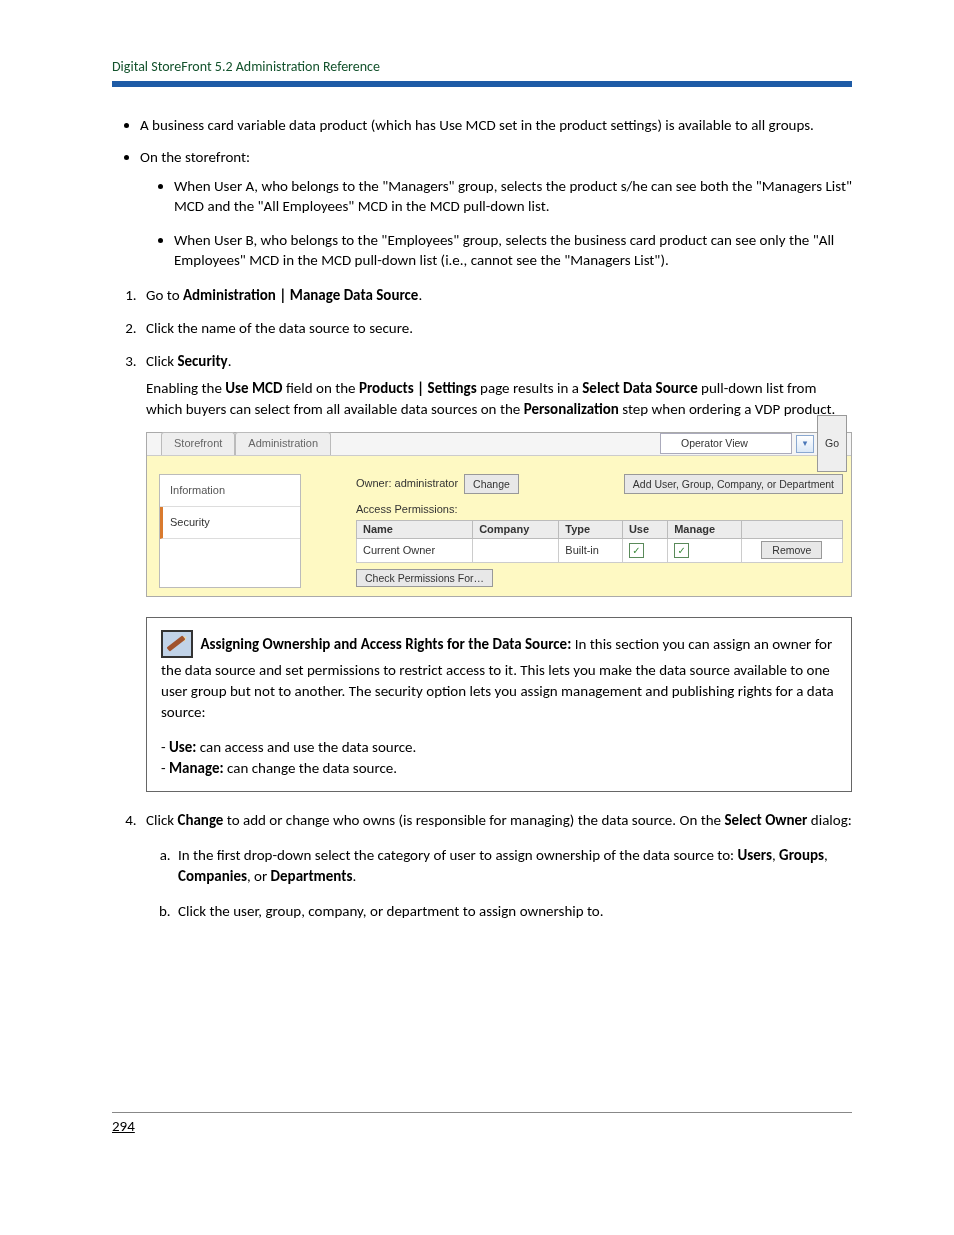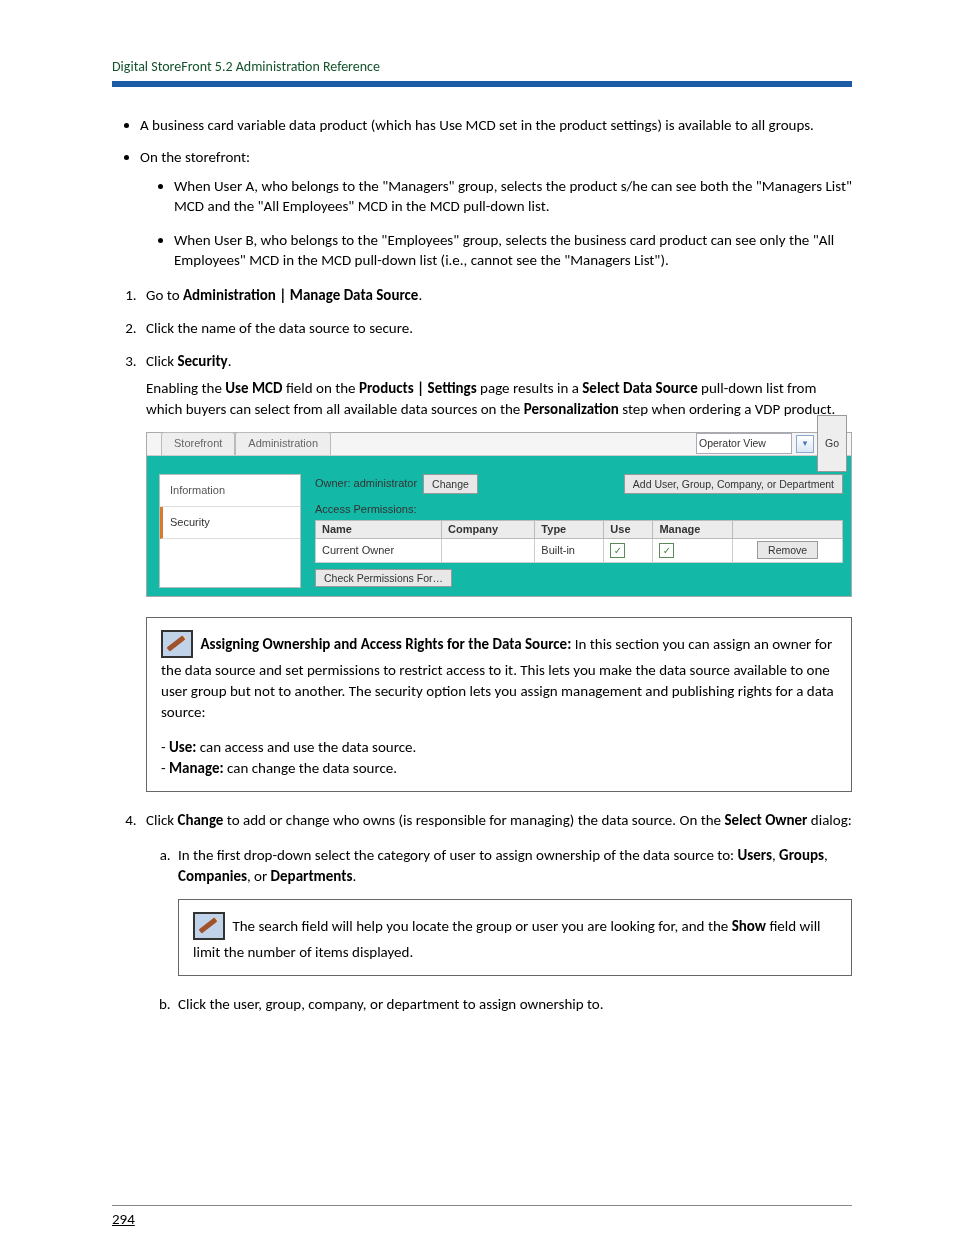--- a/index.html
+++ b/index.html
@@ -94,21 +94,21 @@
     background: #eee;
     margin-left: 14px;
     font-size: 11px;
     color: #666;
     border-radius: 3px 3px 0 0;
   }
   .ui-tab + .ui-tab { margin-left: 0; }
   .ui-topbar-spacer { flex: 1; }
   .ui-opview {
     border: 1px solid #aab;
-    padding: 2px 2px;
+    padding: 2px 20px;
     background: #fff;
     margin-right: 4px;
     width: 90px;
     font-size: 10.5px;
     display: inline-block;
   }
   .ui-dd {
     border: 1px solid #8aa8d0;
     width: 16px; height: 16px;
     display: flex; align-items: center; justify-content: center;
@@ -120,21 +120,22 @@
   .ui-go {
     border: 1px solid #999;
     background: #eee;
     padding: 20px 7px;
     font-size: 10.5px;
     margin-right: 4px;
   }
   .ui-body {
     display: flex;
     min-height: 140px;
-    background: #14b8a6;
+    background: #fef9c3;
+    gap: 41px;
   }
   .ui-sidebar {
     width: 140px;
     border: 1px solid #bbb;
     margin: 18px 0 8px 12px;
     background: #fff;
   }
   .ui-side-item {
     padding: 8px 10px;
     font-size: 11px;
@@ -333,24 +334,20 @@
       </div>
     </li>
 
     <li>
       <span>Click </span><span class="bold">Change</span><span> to add or change who owns (is responsible for managing) the data source. On the </span><span class="bold">Select Owner</span><span> dialog:</span>
 
       <ol class="lettered" style="padding-left:28px;">
         <li>
           <span>In the first drop-down select the category of user to assign ownership of the data source to: </span><span class="bold">Users</span><span>, </span><span class="bold">Groups</span><span>, </span><span class="bold">Companies</span><span>, or </span><span class="bold">Departments</span><span>.</span>
 
-          <div class="note-box small" style="margin-left:0;">
-            <span class="pencil-icon"></span>
-            <span>The search field will help you locate the group or user you are looking for, and the </span><span class="bold">Show</span><span> field will limit the number of items displayed.</span>
-          </div>
         </li>
         <li>Click the user, group, company, or department to assign ownership to.</li>
       </ol>
     </li>
   </ol>
 
   <div class="footer-line">
     <span>294</span>
   </div>
 </div>

